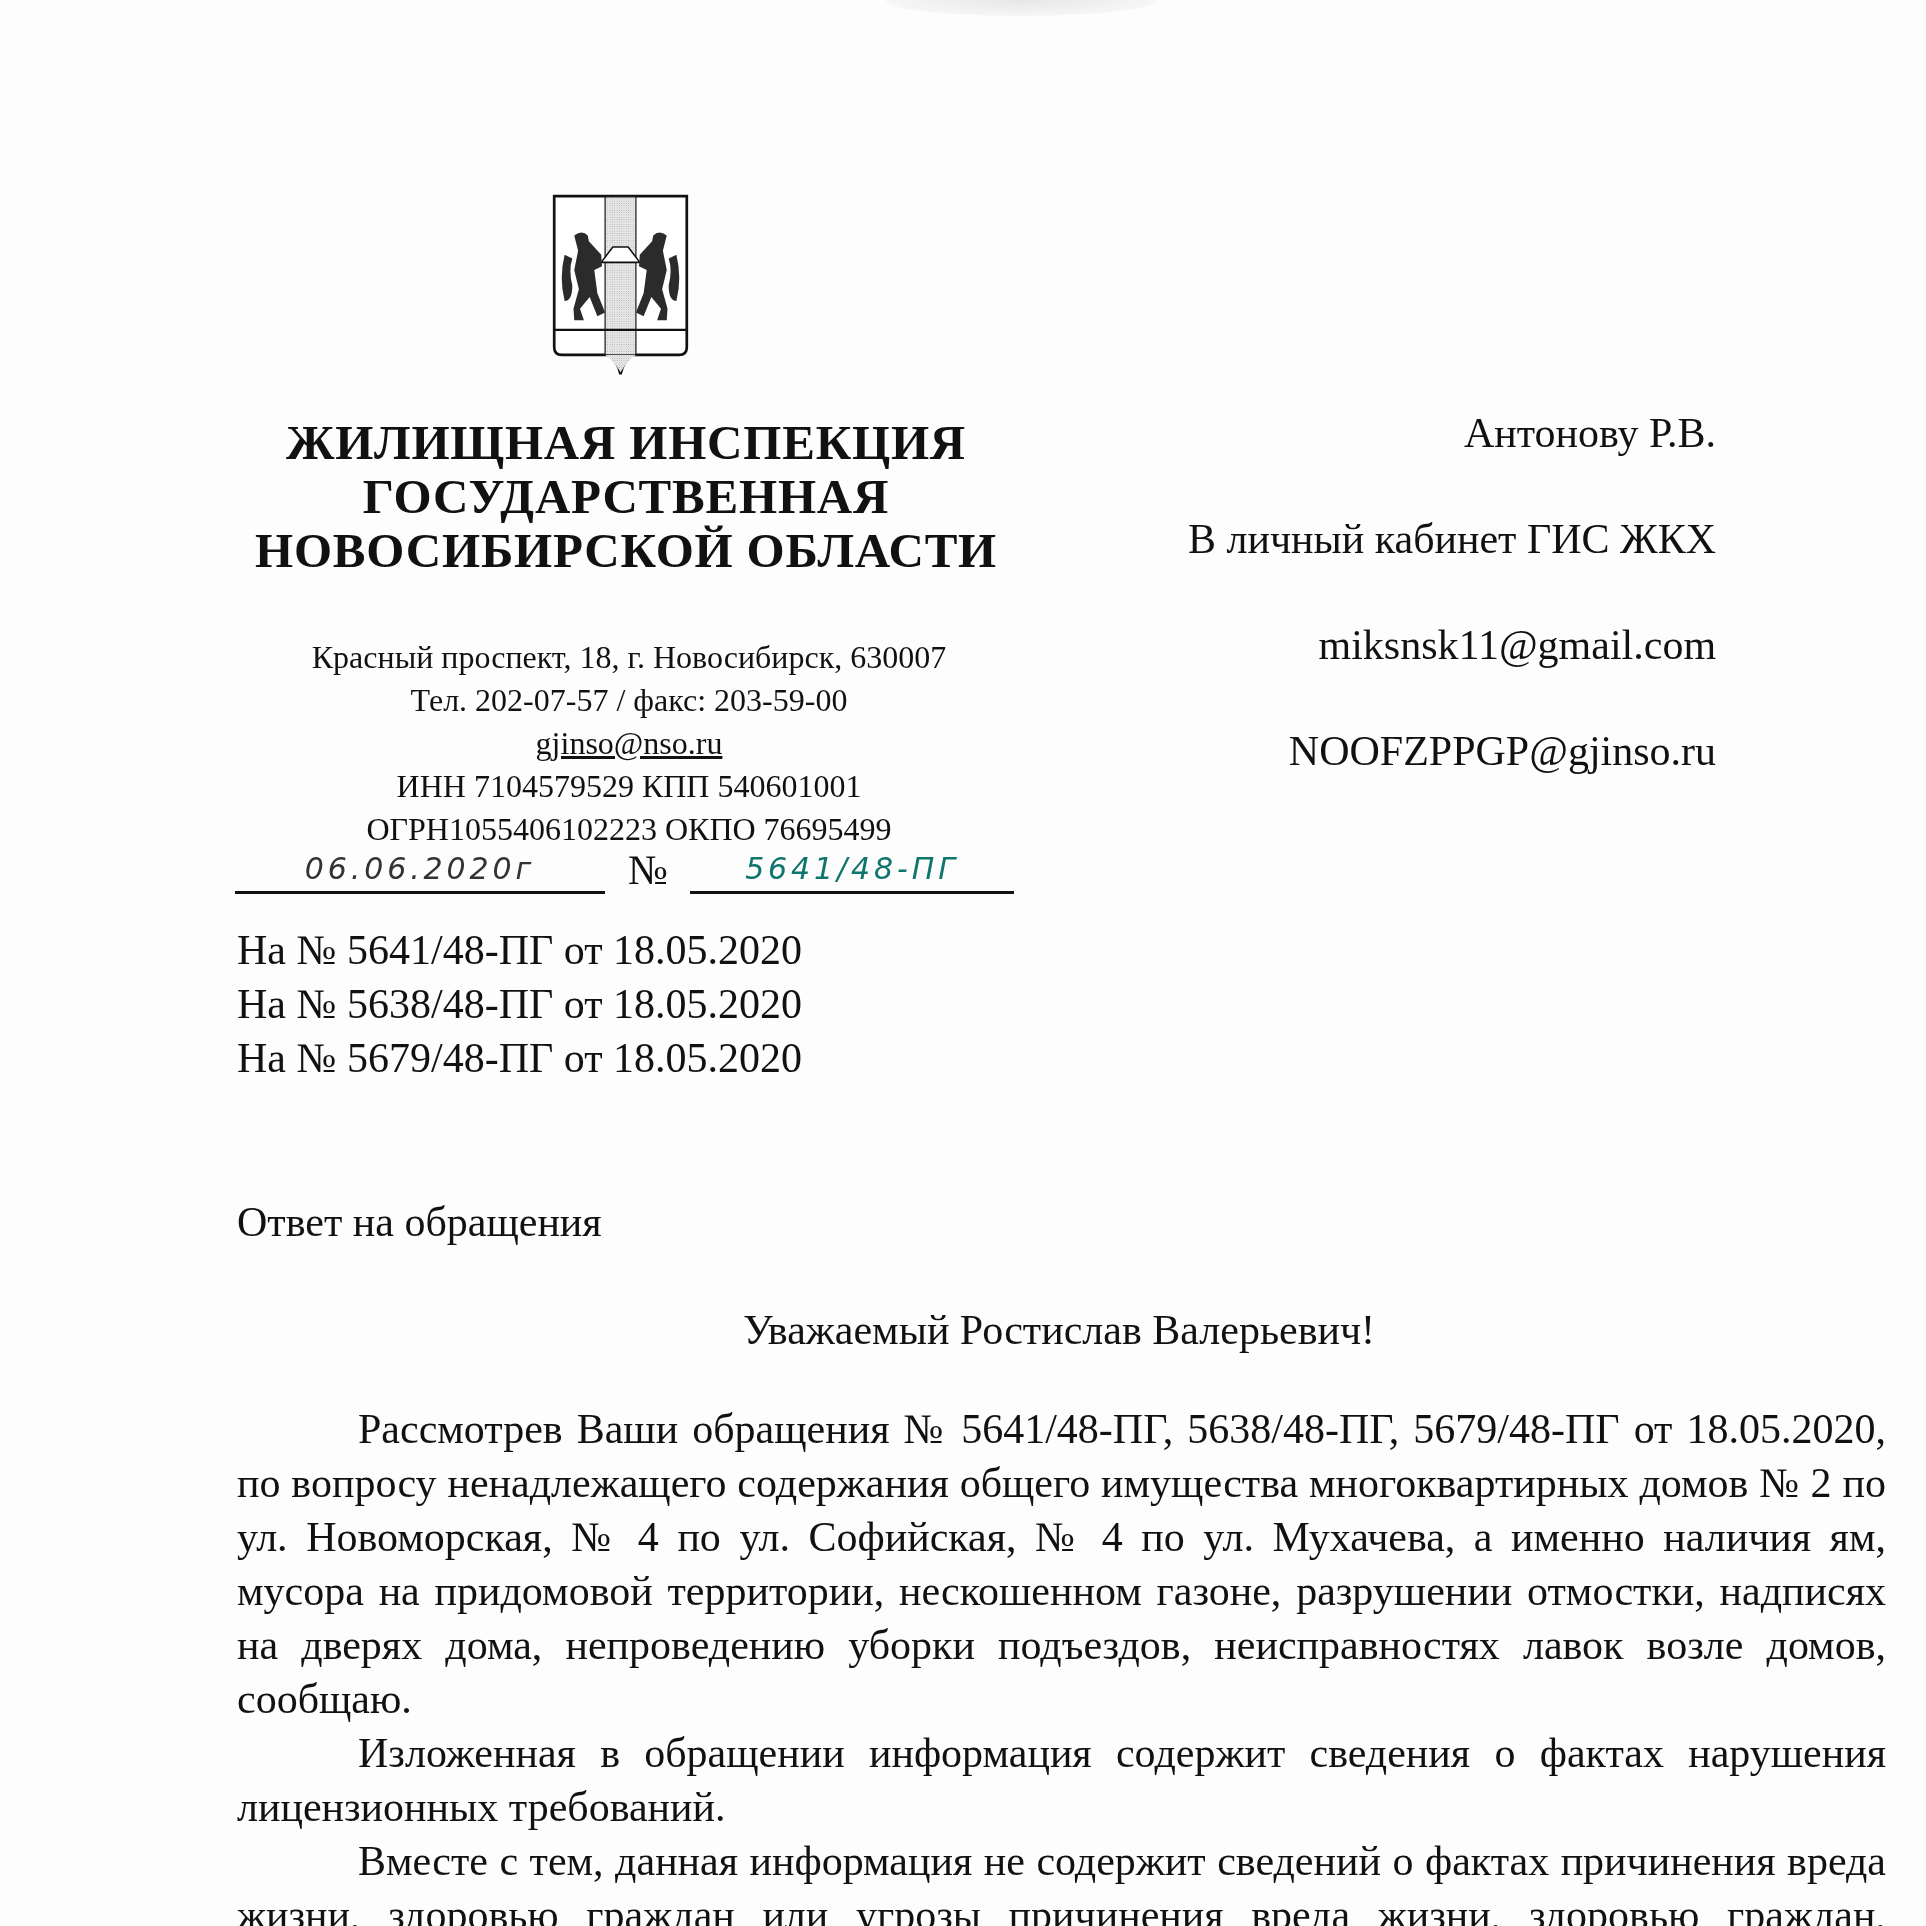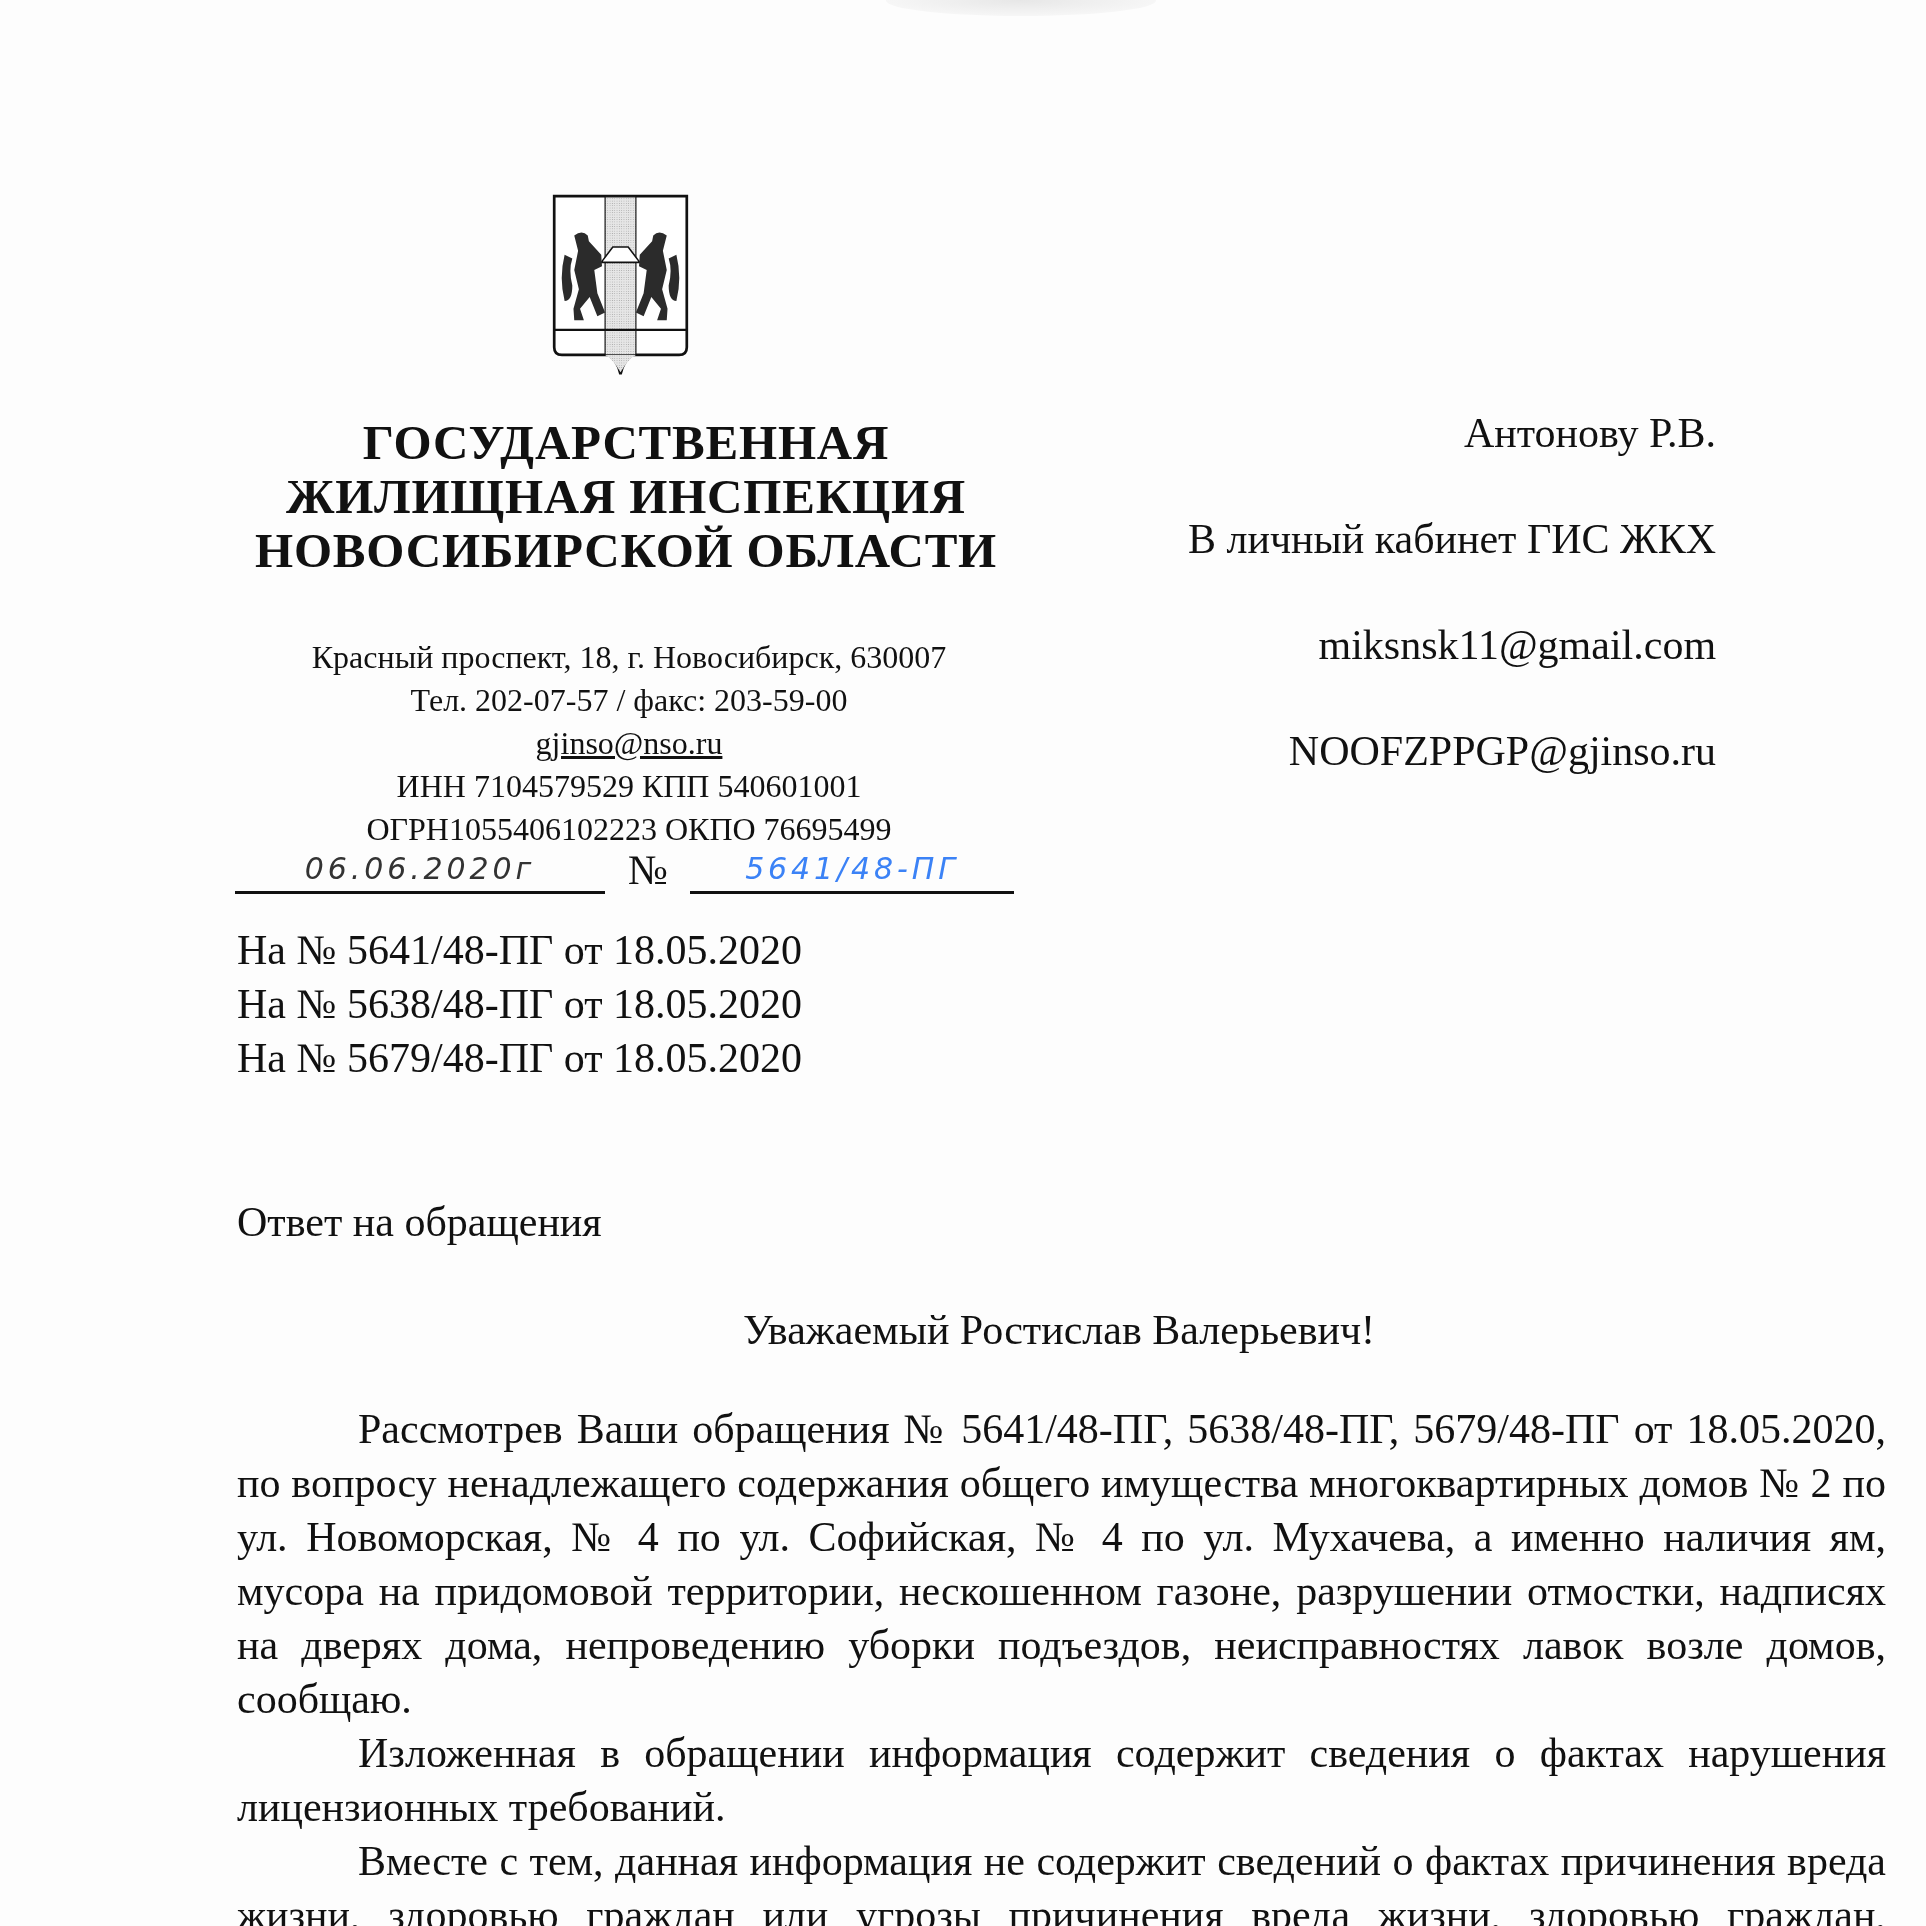--- a/index.html
+++ b/index.html
@@ -21,21 +21,21 @@
   .contacts div { white-space: nowrap; }
   .contacts .email { text-decoration: underline; }
 
   .regline { position: absolute; top: 849px; height: 42px; font-size: 42px; }
   .reg-date { left: 235px; width: 370px; border-bottom: 3.5px solid #111; text-align: center;
               font-family: "DejaVu Sans", sans-serif; font-style: italic; font-size: 30px;
               color: #333; letter-spacing: 3.9px; line-height: 39px; }
   .reg-no-sign { left: 628px; font-size: 42px; line-height: 42px; }
   .reg-num { left: 690px; width: 324px; border-bottom: 3.5px solid #111; text-align: center;
              font-family: "DejaVu Sans", sans-serif; font-style: italic; font-size: 30px;
-             color: #3b82f6; letter-spacing: 3.9px; line-height: 39px; }
+             color: #0f766e; letter-spacing: 3.9px; line-height: 39px; }
 
   .refs { position: absolute; left: 237px; top: 923px; font-size: 42px; line-height: 54px; }
   .refs div { white-space: nowrap; }
 
   
   .addressee { position: absolute; left: 1188px; top: 408px; font-size: 42px; line-height: 50px; }
   .addressee div { white-space: nowrap; margin-bottom: 56px; text-align: right; }
 
   .subject { position: absolute; left: 237px; top: 1198px; font-size: 42px; }
   .salutation { position: absolute; left: 0; width: 100%; top: 1306px; text-align: center;
@@ -65,22 +65,22 @@
     <path d="M130 180 L160 140 L200 140 L230 180 Z" fill="#ffffff" stroke="#111" stroke-width="4"></path>
 
     <path d="M60 110 Q80 95 95 110 L98 125 L130 160 L132 190 L112 200 L120 260 L140 310 L120 320 L100 270 L75 300 L85 330 L60 330 L58 300 L72 250 L60 200 L70 150 Z" fill="#2b2b2b"></path>
     <path d="M35 160 Q20 220 35 280 Q55 280 55 240 Q45 200 55 170 Z" fill="#2b2b2b"></path>
 
     <path d="M300 110 Q280 95 265 110 L262 125 L230 160 L228 190 L248 200 L240 260 L220 310 L240 320 L260 270 L285 300 L275 330 L300 330 L302 300 L288 250 L300 200 L290 150 Z" fill="#2b2b2b"></path>
     <path d="M325 160 Q340 220 325 280 Q305 280 305 240 Q315 200 305 170 Z" fill="#2b2b2b"></path>
   </svg>
 
   <div class="org">
+    <div>ЖИЛИЩНАЯ  ИНСПЕКЦИЯ</div>
     <div>ГОСУДАРСТВЕННАЯ</div>
-    <div>ЖИЛИЩНАЯ  ИНСПЕКЦИЯ</div>
     <div>НОВОСИБИРСКОЙ  ОБЛАСТИ</div>
   </div>
 
   <div class="contacts">
     <div>Красный проспект, 18, г. Новосибирск, 630007</div>
     <div>Тел. 202-07-57 / факс: 203-59-00</div>
     <div class="email">gjinso@nso.ru</div>
     <div>ИНН 7104579529 КПП 540601001</div>
     <div>ОГРН1055406102223 ОКПО 76695499</div>
   </div>

